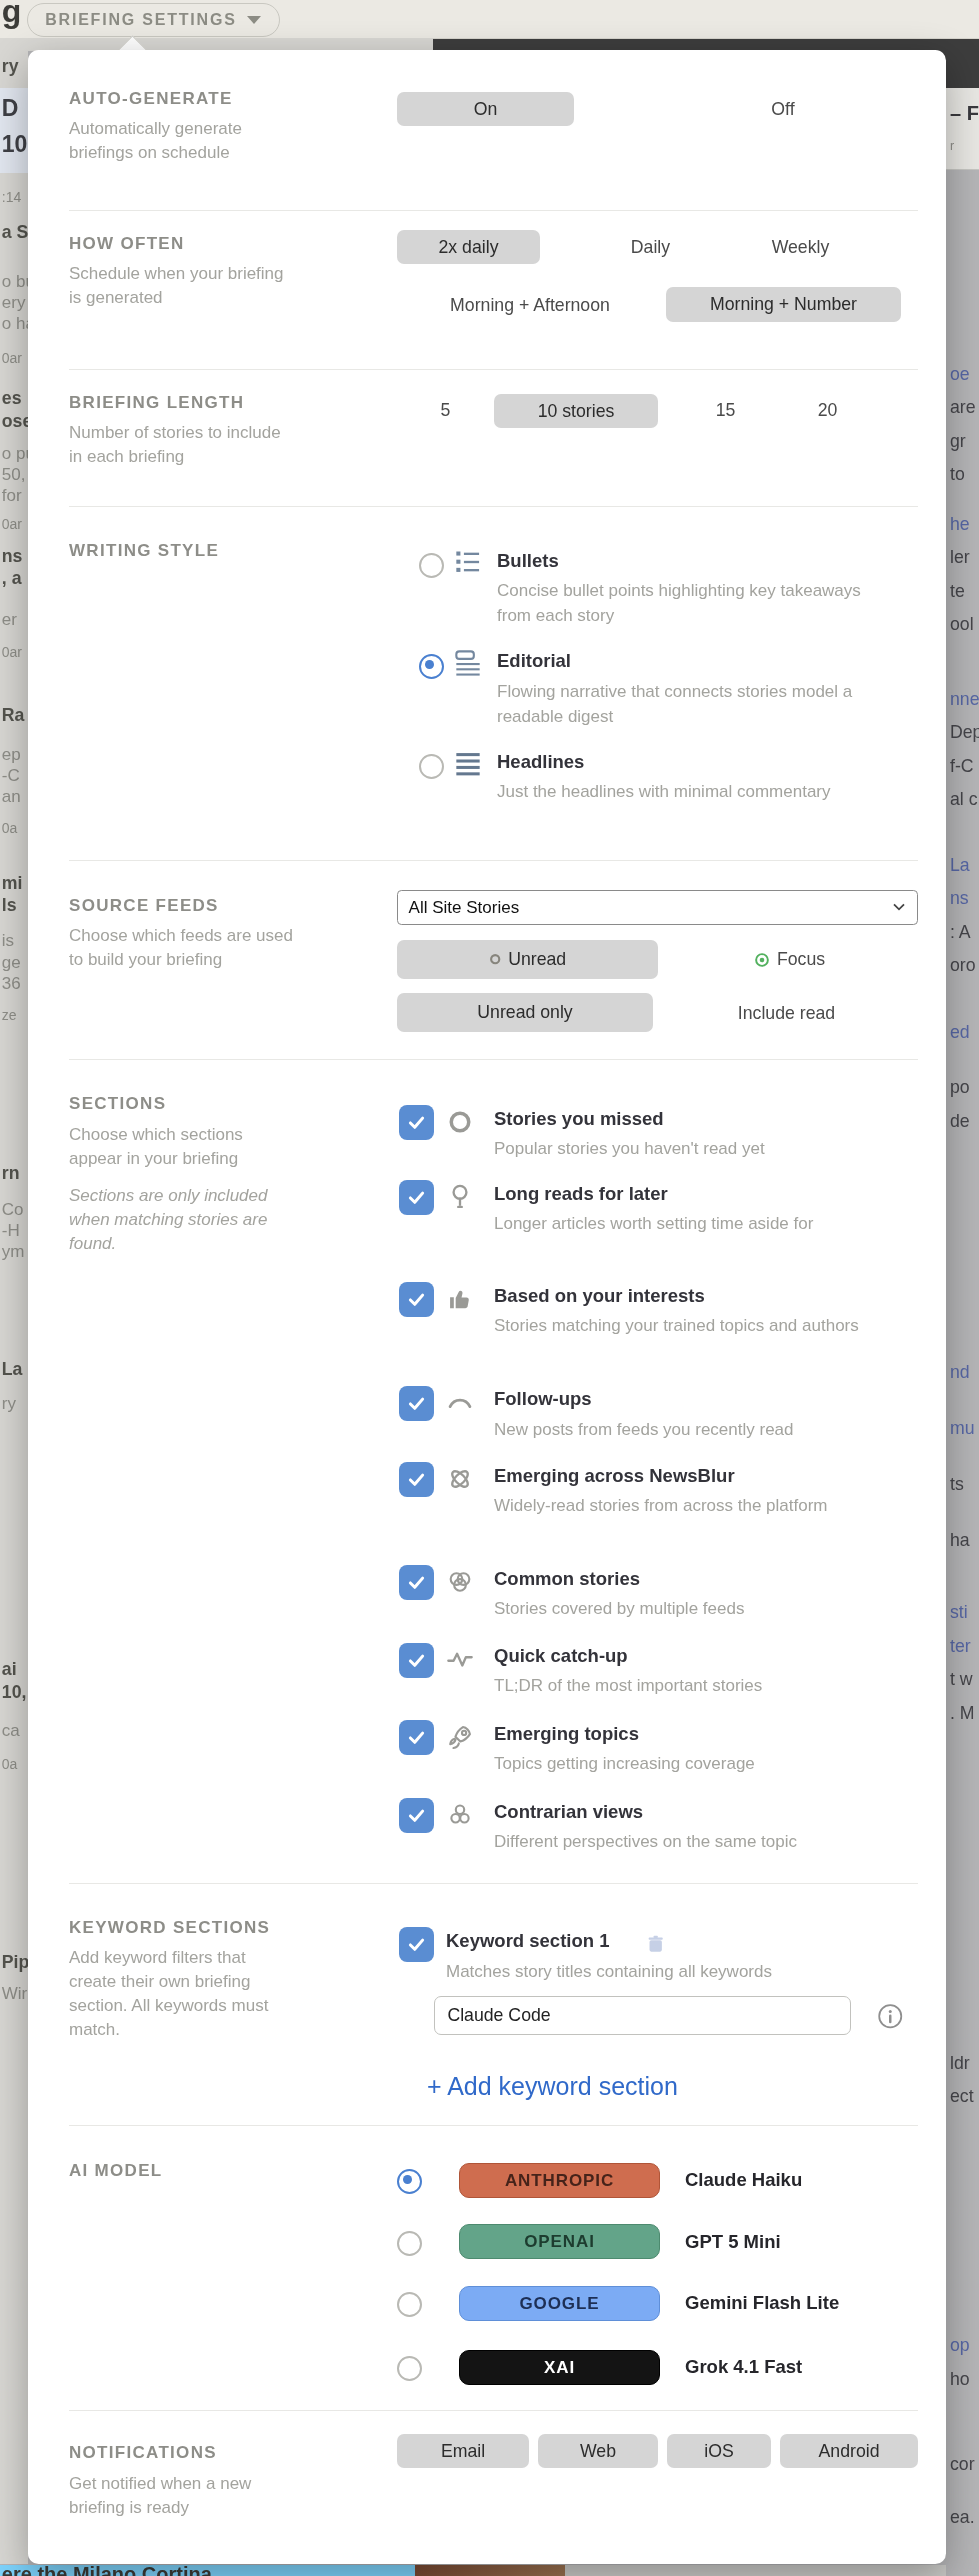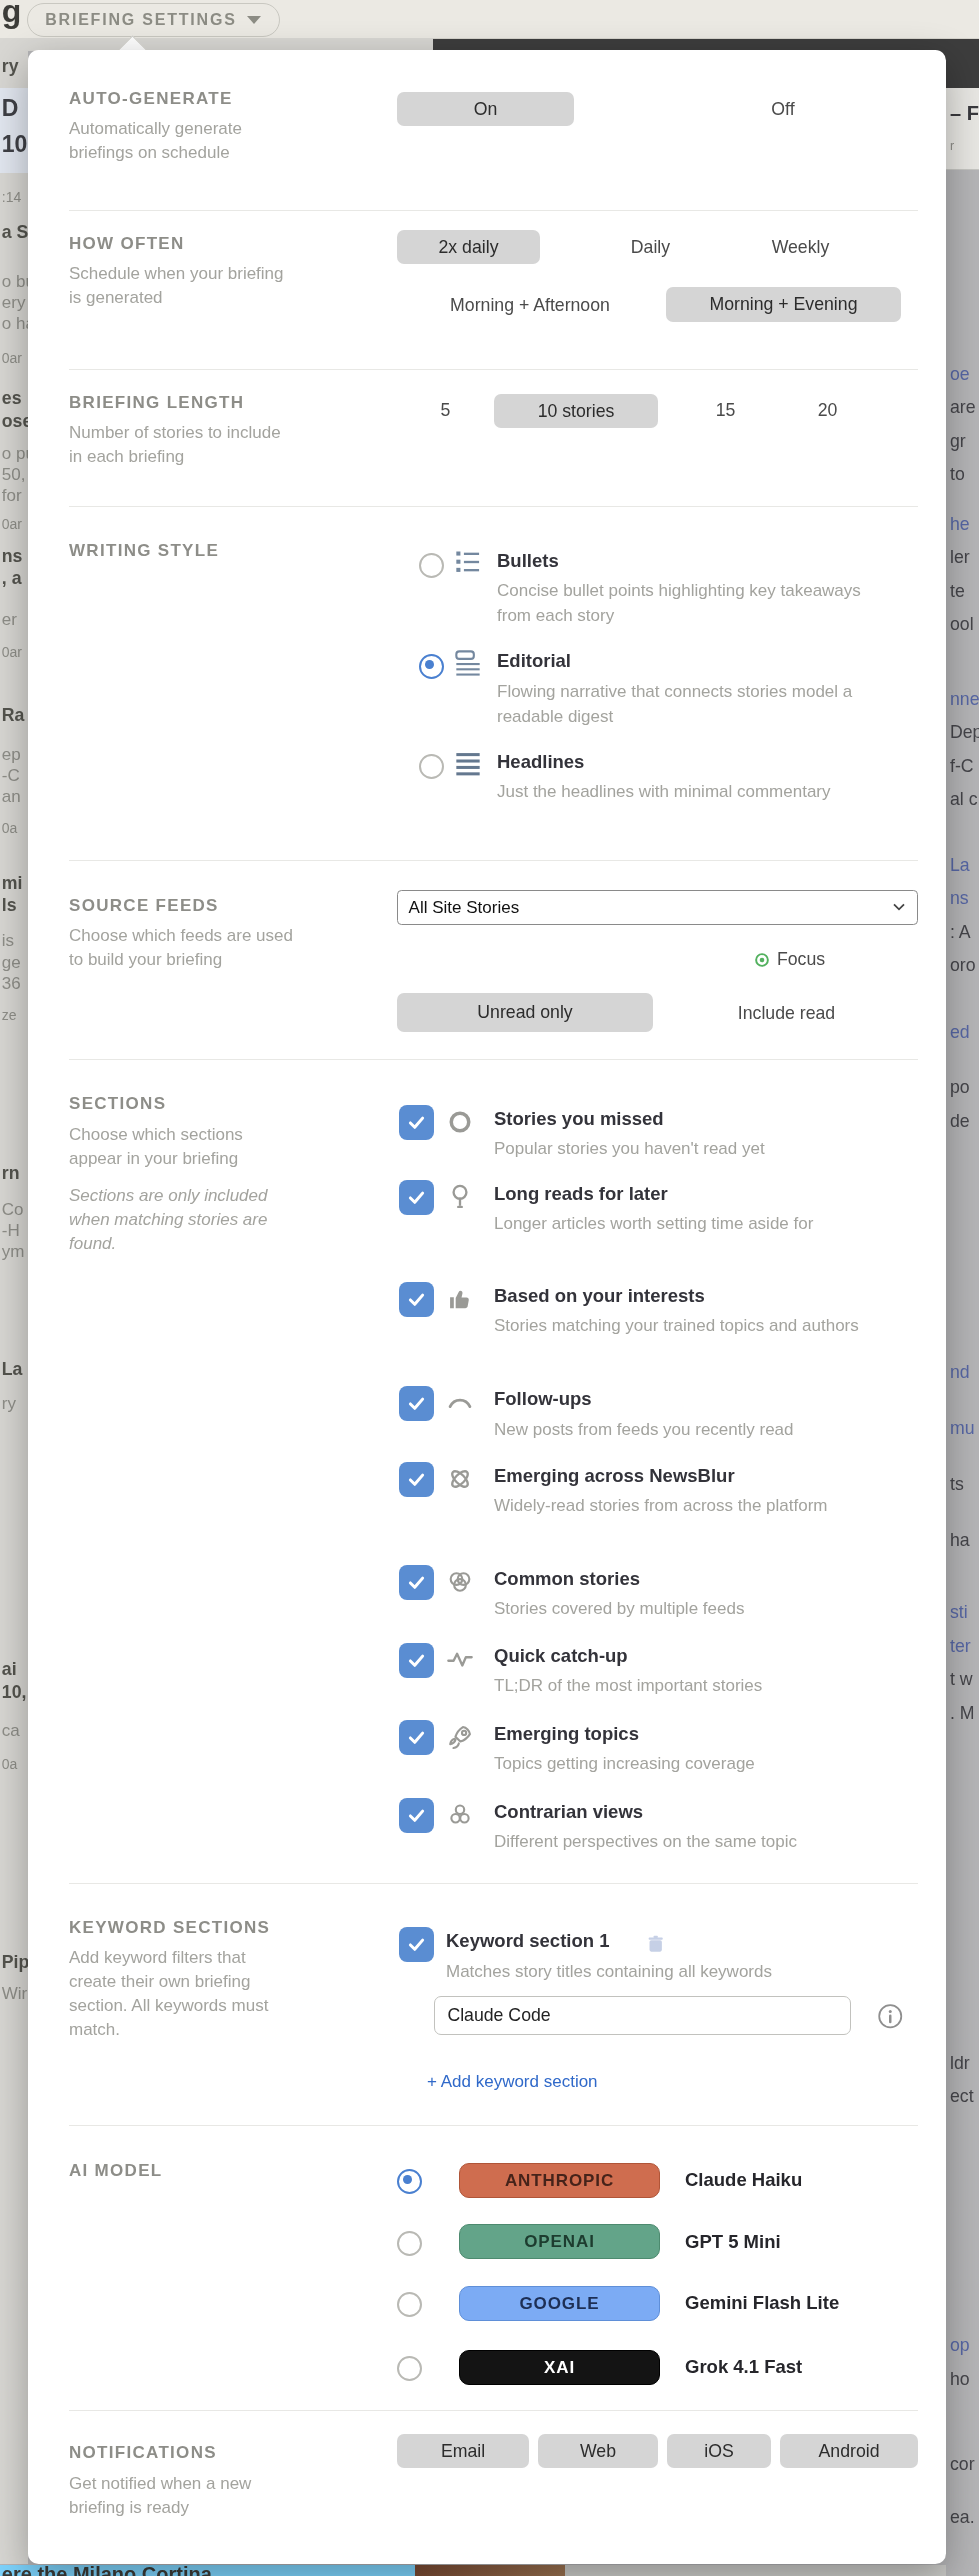--- a/index.html
+++ b/index.html
@@ -69,21 +69,21 @@
   .wicon{position:absolute;width:28px;height:28px;}
 
   #feed-select{position:absolute;left:369px;top:840px;width:521px;height:35px;border:1.8px solid #8a8a8a;
       border-radius:4.4px;background:#fff;display:flex;align-items:center;padding:0 10.6px;
       font-size:17px;color:#111;cursor:pointer;box-sizing:border-box;}
   #feed-select svg{margin-left:auto;}
 
   #keyword-input{position:absolute;left:406px;top:1946px;width:417px;height:39px;border:1.3px solid #c2c2be;
       border-radius:7px;font-size:17.7px;color:#222;padding:0 12.4px;box-sizing:border-box;
       font-family:"Liberation Sans",sans-serif;background:#fff;}
-  .add-link{position:absolute;left:399px;top:2022px;font-size:17px;color:#3069c9;cursor:pointer;}
+  .add-link{position:absolute;left:399px;top:2022px;font-size:25px;color:#3069c9;cursor:pointer;}
 
   .badge{position:absolute;width:201px;height:35px;border-radius:10px;display:flex;align-items:center;
       justify-content:center;font-size:17px;font-weight:700;letter-spacing:0.9px;box-sizing:border-box;}
   .badge.anthropic{background:#cf6d4f;border:1.8px solid #b05538;color:#46231a;}
   .badge.openai{background:#63a489;border:1.8px solid #4d8a6f;color:#1d3c2f;}
   .badge.google{background:#7cabf4;border:1.8px solid #5f8fd8;color:#1d2f55;}
   .badge.xai{background:#141414;border:1.8px solid #000;color:#fff;}
   .model-name{position:absolute;font-size:18.5px;font-weight:700;color:#26262b;white-space:nowrap;}
 </style>
 </head>
@@ -199,21 +199,21 @@
   <div class="pill" style="left:369px;top:42px;width:177px;height:34px">On</div>
   <div class="opt" style="left:671px;top:49px;width:168px">Off</div>
   <div class="divider" style="top:160px"></div>
 
   <div class="sec-title" style="top:184px">HOW OFTEN</div>
   <div class="sec-desc" style="top:212px">Schedule when your briefing is generated</div>
   <div class="pill" style="left:369px;top:180px;width:143px;height:34px">2x daily</div>
   <div class="opt" style="left:565px;top:187px;width:115px">Daily</div>
   <div class="opt" style="left:715px;top:187px;width:115px">Weekly</div>
   <div class="opt" style="left:387px;top:245px;width:230px">Morning + Afternoon</div>
-  <div class="pill" style="left:638px;top:237px;width:235px;height:35px">Morning + Evening</div>
+  <div class="pill" style="left:638px;top:237px;width:235px;height:35px">Morning + Number</div>
   <div class="divider" style="top:319px"></div>
 
   <div class="sec-title" style="top:343px">BRIEFING LENGTH</div>
   <div class="sec-desc" style="top:371px">Number of stories to include in each briefing</div>
   <div class="opt" style="left:378px;top:350px;width:79px">5</div>
   <div class="pill" style="left:466px;top:344px;width:164px;height:34px">10 stories</div>
   <div class="opt" style="left:657px;top:350px;width:81px">15</div>
   <div class="opt" style="left:759px;top:350px;width:81px">20</div>
   <div class="divider" style="top:456px"></div>
 
@@ -260,20 +260,26 @@
   <div class="divider" style="top:810px"></div>
 
   <div class="sec-title" style="top:846px">SOURCE FEEDS</div>
   <div class="sec-desc" style="top:874px">Choose which feeds are used to build your briefing</div>
   <div id="feed-select">
     <span>All Site Stories</span>
     <svg width="14" height="10.6" viewBox="0 0 14 10">
       <path d="M2 2l5 5 5-5" fill="none" stroke="#444" stroke-width="1.8"></path>
     </svg>
   </div>
+  <div class="pill" style="left:369px;top:890px;width:261px;height:39px">
+    <svg width="12.4" height="12.4" viewBox="0 0 14 14">
+      <circle cx="7" cy="7" r="4.6" fill="none" stroke="#87857d" stroke-width="2.4"></circle>
+    </svg>
+    <span>Unread</span>
+  </div>
   <div class="opt" style="left:682px;top:899px;width:159px;display:flex;align-items:center;justify-content:center;gap:7px">
     <svg width="16" height="16" viewBox="0 0 18 18">
       <circle cx="9" cy="9" r="6.6" fill="none" stroke="#53b15f" stroke-width="2.2"></circle>
       <circle cx="9" cy="9" r="2.6" fill="#53b15f"></circle>
     </svg>
     <span>Focus</span>
   </div>
   <div class="pill" style="left:369px;top:943px;width:256px;height:39px">Unread only</div>
   <div class="opt" style="left:657px;top:953px;width:203px">Include read</div>
   <div class="divider" style="top:1009px"></div>

